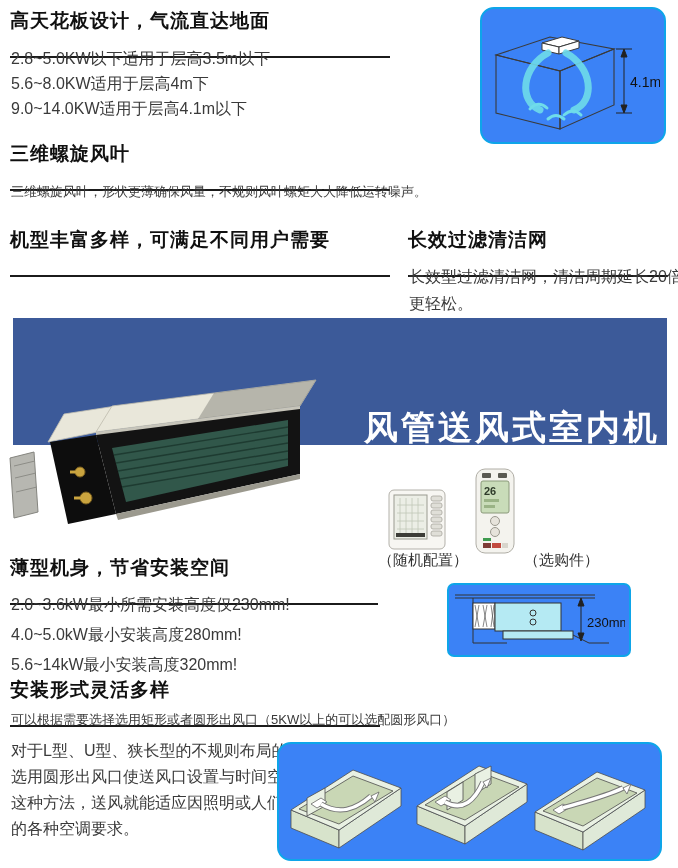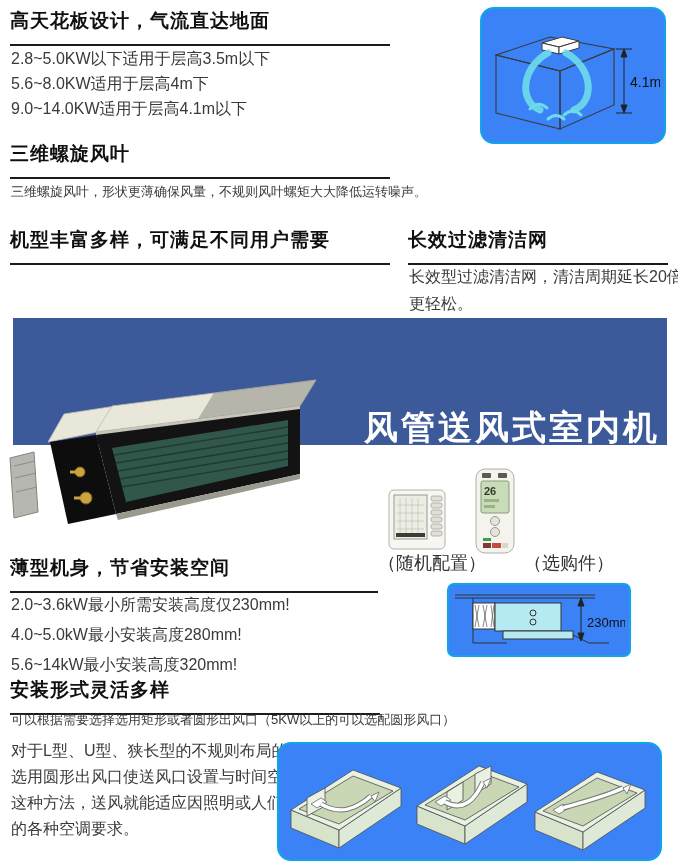--- a/index.html
+++ b/index.html
@@ -2,33 +2,33 @@
 <html><head>
 <meta charset="utf-8">
 <style>
   html,body{margin:0;padding:0;background:#ffffff;}
   .page{
     position:relative;width:678px;height:868px;background:#ffffff;
     font-family:"Liberation Sans","DejaVu Sans",sans-serif;color:#2e2e2e;overflow:hidden;
   }
   .sec-title{
     position:absolute;font-size:19px;font-weight:bold;color:#101010;
-    border-bottom:2px solid #1b1b1b;padding-bottom:10px;letter-spacing:1px;white-space:nowrap;
+    border-bottom:2px solid #1b1b1b;padding-bottom:22px;letter-spacing:1px;white-space:nowrap;
   }
   .body-line{font-size:16px;color:#3a3a3a;white-space:nowrap;}
   .lines-block .body-line{height:25px;line-height:25px;}
   .lines-block-wide .body-line{height:30px;line-height:30px;}
   .para{position:absolute;font-size:13px;color:#3a3a3a;line-height:27px;white-space:nowrap;}
   .cyanbox{position:absolute;border:2px solid #0ea5e9;border-radius:14px;background:#3b82f6;}
   .banner{position:absolute;left:13px;top:318px;width:654px;height:127px;background:#3c5a99;}
   .banner-title{
     position:absolute;right:7px;bottom:1px;color:#ffffff;font-weight:bold;
     font-size:34px;letter-spacing:3px;line-height:1;white-space:nowrap;
   }
-  .remote-label{position:absolute;font-size:18px;color:#333;white-space:nowrap;}
+  .remote-label{position:absolute;font-size:15px;color:#333;white-space:nowrap;}
   svg{display:block;}
 </style>
 </head>
 <body>
 
 <div class="page">
 
   <div class="sec-title" style="left:10px;top:8px;width:380px;">高天花板设计，气流直达地面</div>
   <div class="lines-block" style="position:absolute;left:11px;top:46px;">
     <div class="body-line">2.8~5.0KW以下适用于层高3.5m以下</div>

